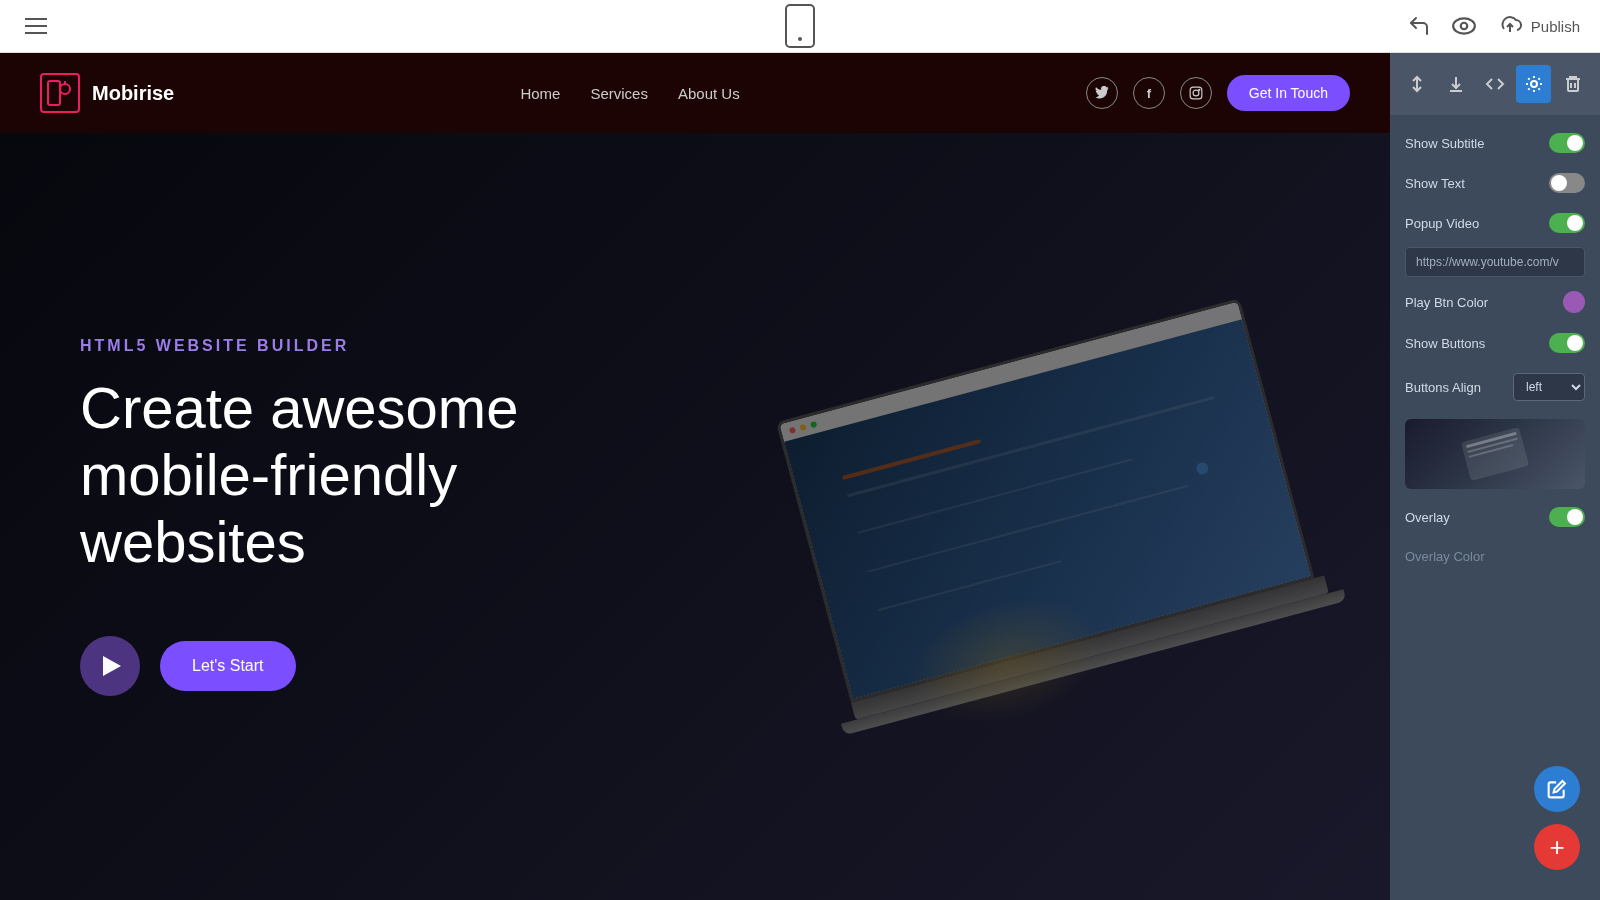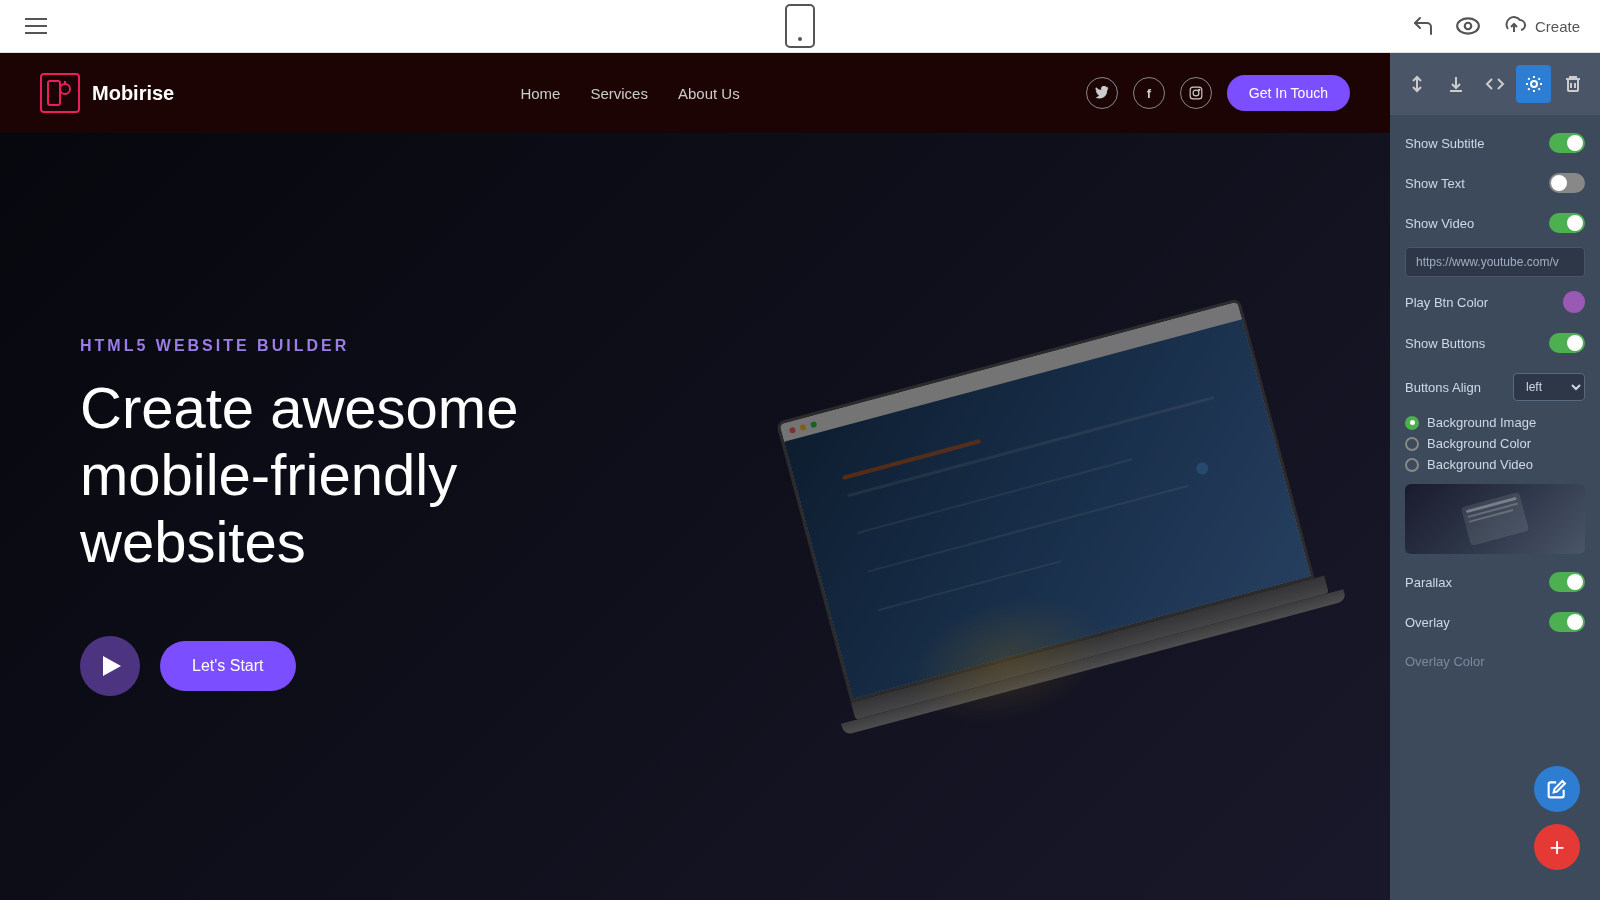--- a/index.html
+++ b/index.html
@@ -448,21 +448,21 @@
       <ellipse cx="12" cy="9" rx="10" ry="7"></ellipse>
       <circle cx="12" cy="9" r="3"></circle>
     </svg>
 
     <div class="publish-area">
       <svg width="26" height="20" viewBox="0 0 26 20" fill="none" stroke="#555" stroke-width="2">
         <path d="M20 14a5 5 0 0 0-1-9.9A7 7 0 1 0 7 13"></path>
         <polyline points="13 8 13 16"></polyline>
         <polyline points="10 11 13 8 16 11"></polyline>
       </svg>
-      <span>Create</span>
+      <span>Publish</span>
     </div>
   </div>
 </div>
 
 <div class="canvas-area">
 
   <div class="website-preview">
 
     <div class="preview-nav">
       <div class="preview-logo">
@@ -597,21 +597,21 @@
       
       <div class="setting-row">
         <span class="setting-label">Show Text</span>
         <div class="toggle off">
           <div class="toggle-knob"></div>
         </div>
       </div>
 
       
       <div class="setting-row">
-        <span class="setting-label">Show Video</span>
+        <span class="setting-label">Popup Video</span>
         <div class="toggle on">
           <div class="toggle-knob"></div>
         </div>
       </div>
 
       
 
       
       <input class="url-input" type="text" value="https://www.youtube.com/v" style="">
 
@@ -633,51 +633,31 @@
       <div class="setting-row">
         <span class="setting-label">Buttons Align</span>
         <select class="setting-select">
           <option value="left">left</option>
           <option value="center">center</option>
           <option value="right">right</option>
         </select>
       </div>
 
       
-      <div class="radio-group">
-        <div class="radio-item">
-          <div class="radio-circle selected"></div>
-          <span class="radio-label">Background Image</span>
-        </div>
-        <div class="radio-item">
-          <div class="radio-circle"></div>
-          <span class="radio-label">Background Color</span>
-        </div>
-        <div class="radio-item">
-          <div class="radio-circle"></div>
-          <span class="radio-label">Background Video</span>
-        </div>
-      </div>
 
       
       <div class="bg-thumbnail">
         <div style="width:60px;height:40px;background:rgba(255,255,255,0.1);border-radius:4px;transform:rotate(-15deg);position:relative;">
           <div style="position:absolute;top:4px;left:4px;right:4px;height:3px;background:rgba(255,255,255,0.3);border-radius:2px;"></div>
           <div style="position:absolute;top:10px;left:4px;right:4px;height:2px;background:rgba(255,255,255,0.2);border-radius:2px;"></div>
           <div style="position:absolute;top:15px;left:4px;right:10px;height:2px;background:rgba(255,255,255,0.2);border-radius:2px;"></div>
         </div>
       </div>
 
       
-      <div class="setting-row">
-        <span class="setting-label">Parallax</span>
-        <div class="toggle on">
-          <div class="toggle-knob"></div>
-        </div>
-      </div>
 
       
       <div class="setting-row">
         <span class="setting-label">Overlay</span>
         <div class="toggle on">
           <div class="toggle-knob"></div>
         </div>
       </div>
 
       

